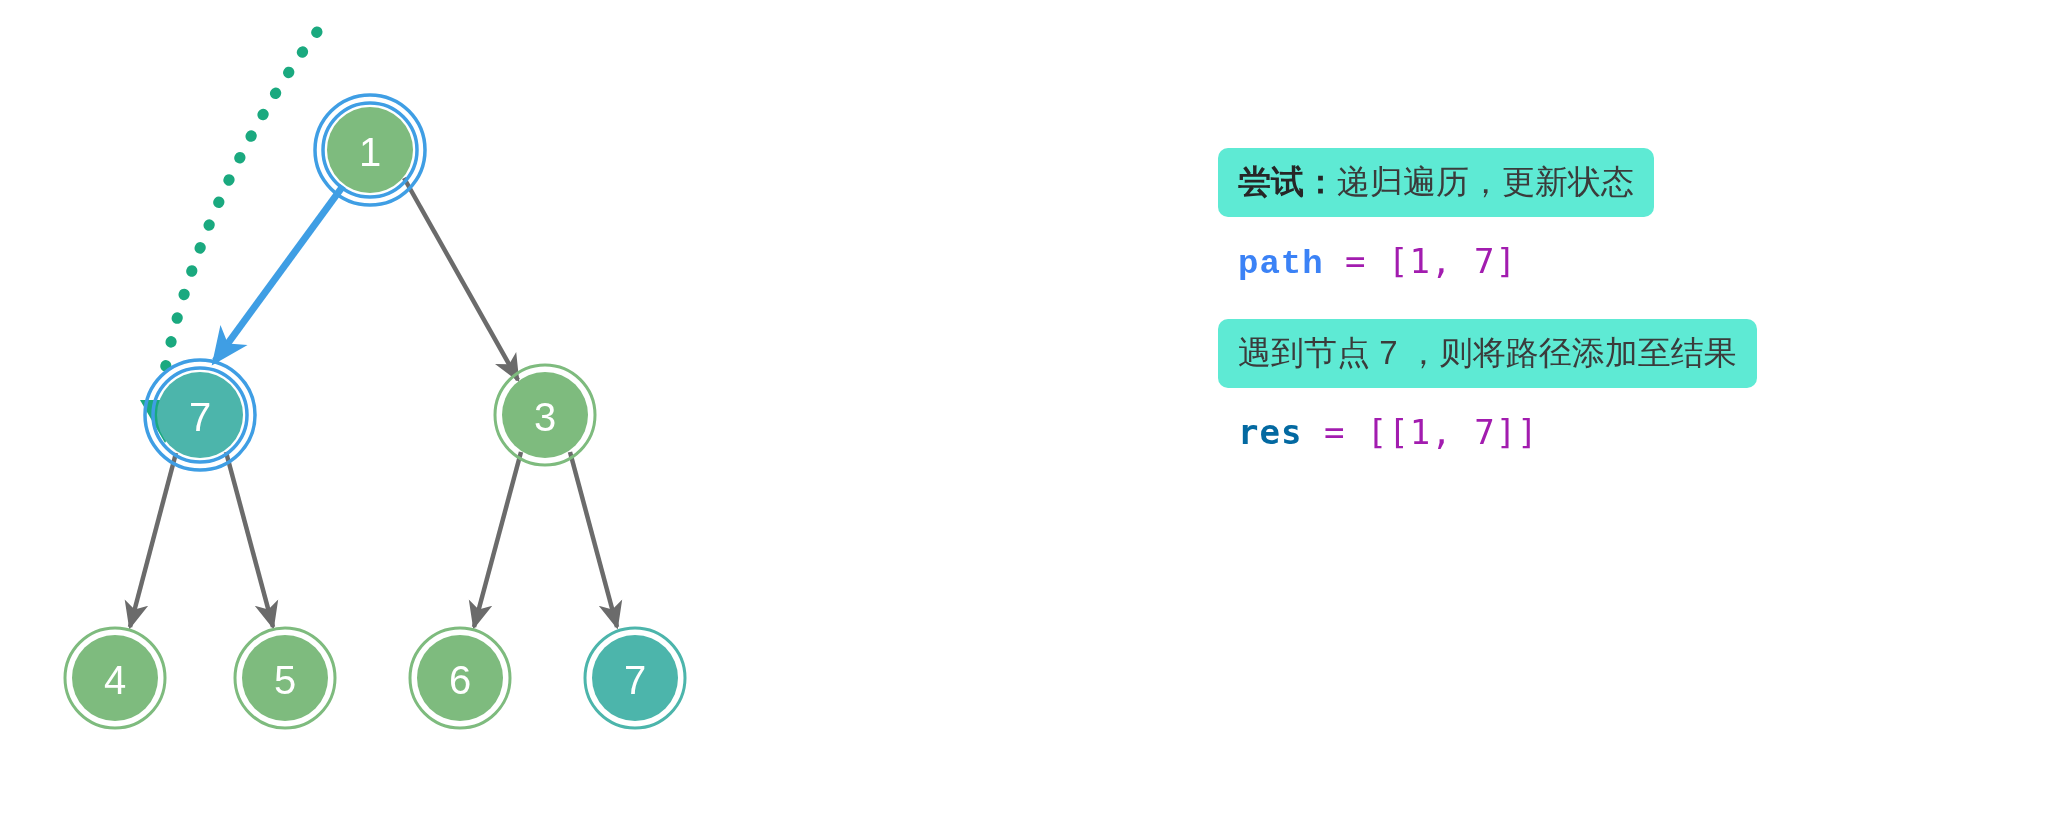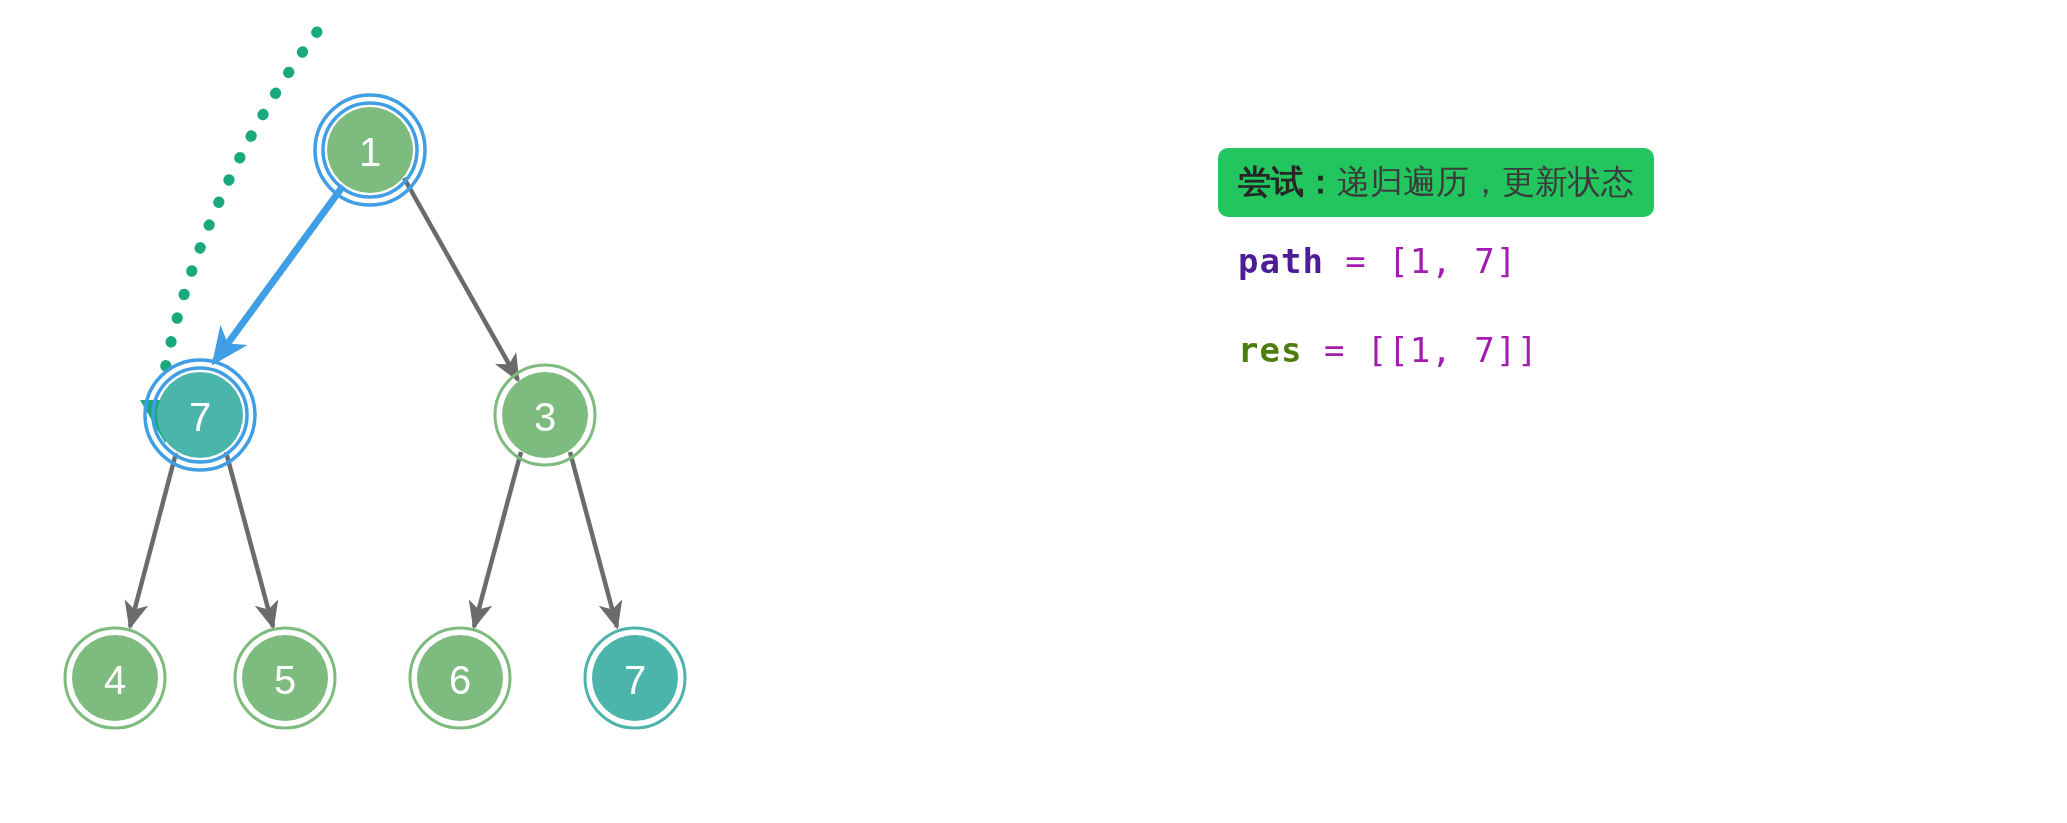--- a/index.html
+++ b/index.html
@@ -62,40 +62,41 @@
   }
   .note-cjk {
     font-family: "Liberation Sans", "DejaVu Sans", sans-serif;
     font-size: 33px;
     color: #3b3b3b;
     padding: 13px 20px 15px 20px;
     display: inline-block;
     border-radius: 10px;
   }
   .note-cjk.shaded {
-    background: #22c55e;
+    background: #5eead4;
   }
   .note-cjk .bold-head {
     font-weight: bold;
     color: #262626;
   }
   .note-code {
     font-family: "DejaVu Sans Mono", "Liberation Mono", monospace;
     font-size: 34px;
     color: #3b3b3b;
     padding: 13px 20px 15px 20px;
     display: inline-block;
     letter-spacing: 1px;
   }
   .var-path {
-    color: #4c1d95;
+    color: #3b82f6;
     font-weight: bold;
+    font-family: Liberation Mono, monospace;
   }
   .var-res {
-    color: #4d7c0f;
+    color: #0369a1;
     font-weight: bold;
   }
   .code-rest {
     color: #a21caf;
   }
   .spacer-sm { height: 8px; }
 </style>
 </head>
 <body>
 
@@ -181,19 +182,22 @@
       <span class="note-cjk shaded"><span class="bold-head">尝试：</span><span>递归遍历，更新状态</span></span>
     </div>
 
 
     <div class="note-line">
       <span class="note-code"><span class="var-path">path</span><span class="code-rest"> = [1, 7]</span></span>
     </div>
 
     <div class="spacer-sm"></div>
 
+    <div class="note-line">
+      <span class="note-cjk shaded">遇到节点 7 ，则将路径添加至结果</span>
+    </div>
 
     <div class="note-line">
       <span class="note-code"><span class="var-res">res</span><span class="code-rest"> = [[1, 7]]</span></span>
     </div>
 
   </div>
 </div>
 
 </body></html>

